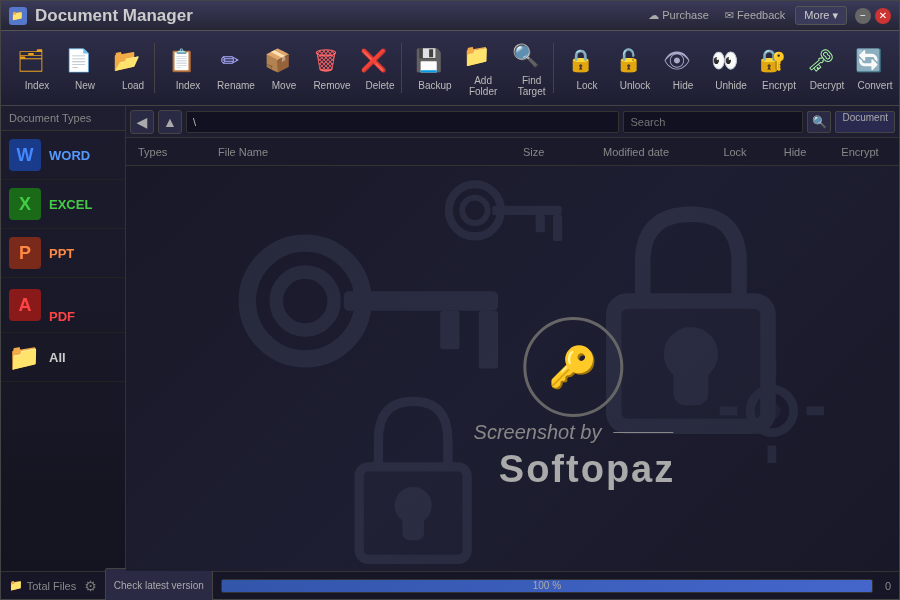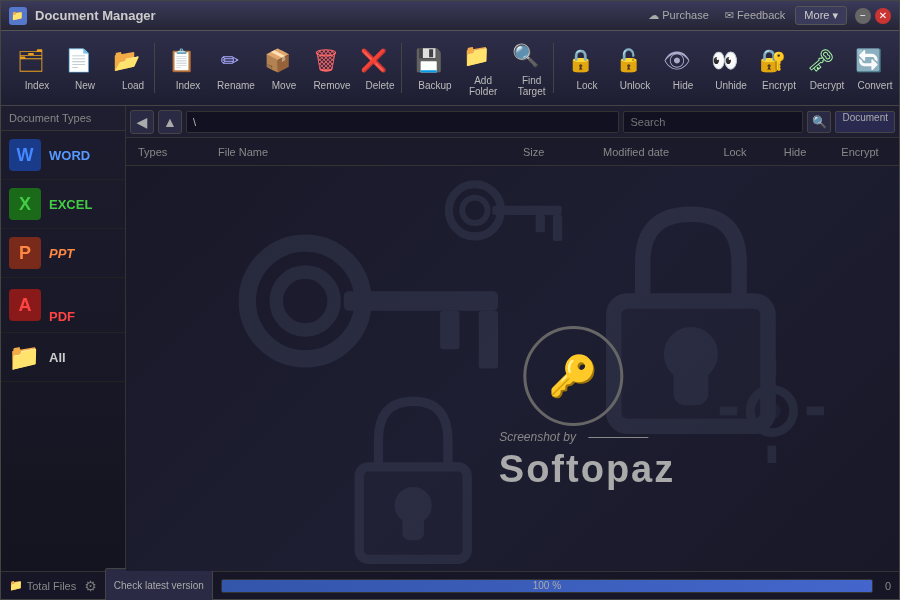--- a/index.html
+++ b/index.html
@@ -28,21 +28,21 @@
     .title-bar-icon {
       width: 18px; height: 18px;
       background: #5577cc;
       border-radius: 3px;
       margin-right: 8px;
       display: flex; align-items: center; justify-content: center;
       font-size: 10px; color: white;
     }
     .title-bar-text {
       color: #ccc;
-      font-size: 13px;
+      font-size: 17px;
       font-weight: bold;
       flex: 1;
     }
     .title-bar-links {
       display: flex; gap: 4px; align-items: center; margin-right: 8px;
     }
     .title-bar-link {
       color: #aaa; font-size: 11px; cursor: pointer; padding: 2px 6px;
       text-decoration: none;
     }
@@ -212,21 +212,21 @@
     }
     .brand-logo-circle {
       width: 100px; height: 100px; border: 3px solid #666;
       border-radius: 50%; display: flex; align-items: center; justify-content: center;
       font-size: 40px; color: #777;
     }
     .brand-text-row {
       display: flex; align-items: center; gap: 12px;
     }
     .brand-screenshot-by {
-      color: #888; font-size: 12px; font-style: italic;
+      color: #888; font-size: 20px; font-style: italic;
     }
     .brand-line { width: 60px; height: 1px; background: #888; }
     .brand-softopaz {
       color: #aaa; font-size: 38px; font-weight: bold; letter-spacing: 2px; margin-left: 27px;
     }
 
     
     .status-bar {
       height: 28px; background: #161626; border-top: 1px solid #333;
       display: flex; align-items: center; padding: 0 8px; gap: 8px; flex-shrink: 0;
@@ -364,21 +364,21 @@
       <div class="sidebar-item si-word">
         <div class="sidebar-item-icon" style="background:#1a3a8a;color:#4488ff;font-weight:bold;font-size:18px;">W</div>
         <span class="sidebar-item-label">WORD</span>
       </div>
       <div class="sidebar-item si-excel">
         <div class="sidebar-item-icon" style="background:#1a6a1a;color:#44cc44;font-weight:bold;font-size:18px;">X</div>
         <span class="sidebar-item-label" style="color:#44cc44;">EXCEL</span>
       </div>
       <div class="sidebar-item si-ppt">
         <div class="sidebar-item-icon" style="background:#7a2a1a;color:#ff8844;font-weight:bold;font-size:18px;">P</div>
-        <span class="sidebar-item-label" style="color:#ff8844;font-style:italic;">PPT</span>
+        <span class="sidebar-item-label" style="color:#ff8844;">PPT</span>
       </div>
       <div class="sidebar-item si-pdf">
         <div class="sidebar-item-icon" style="background:#8a1a1a;color:#ff4444;font-weight:bold;font-size:18px;">A</div>
         <span class="sidebar-item-label" style="color:#ff4444;margin-top:23px;">PDF</span>
       </div>
       <div class="sidebar-item si-all">
         <div class="sidebar-item-icon" style="font-size:26px;">📁</div>
         <span class="sidebar-item-label" style="color:#ccc;">All</span>
       </div>
     </div>

